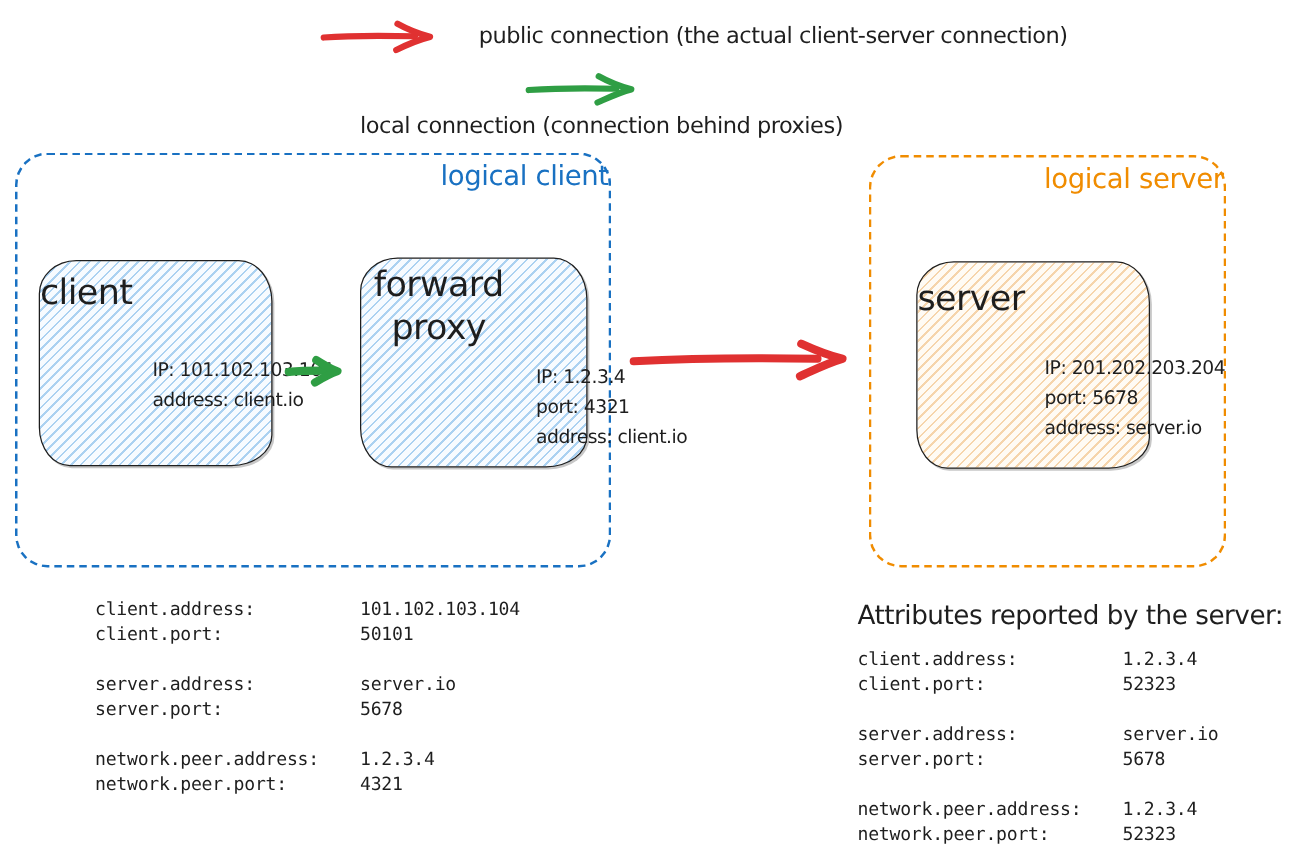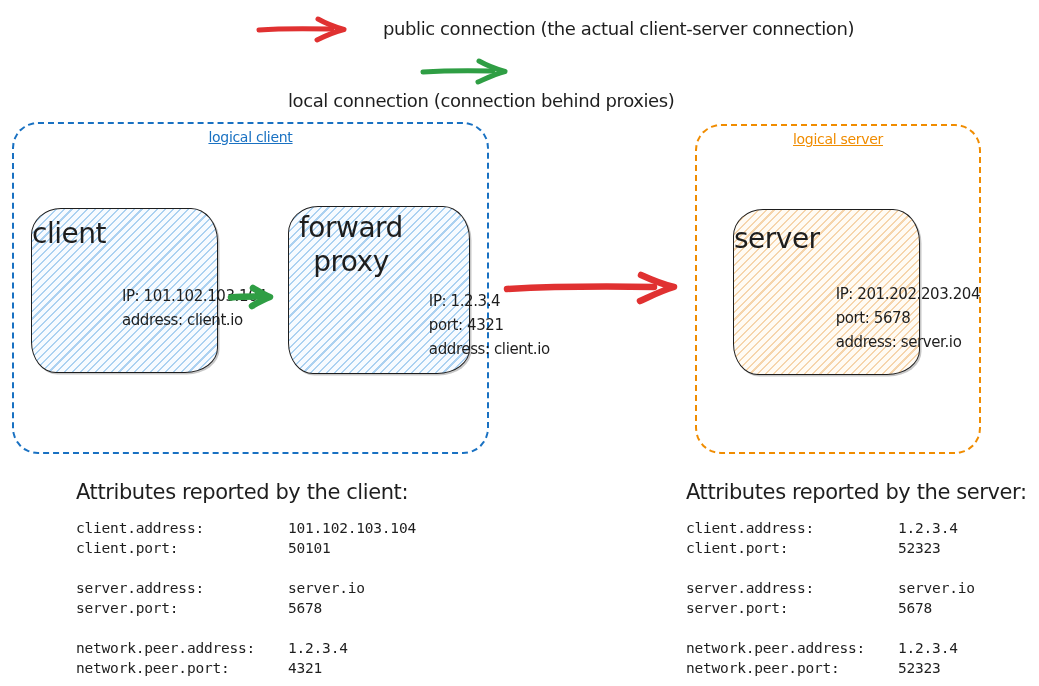--- a/index.html
+++ b/index.html
@@ -10,22 +10,22 @@
   .legend-item { position:absolute; display:flex; align-items:center; }
   .legend-item svg { flex:0 0 auto; }
   .legend-label { margin-left:31px; font-size:18px; letter-spacing:-0.4px; line-height:30px; white-space:nowrap; }
   .legend-public { left:254px; top:14px; }
   .legend-local  { left:257px; top:56px;flex-direction:column; }
 
   
   .logical-box { position:absolute; border:2.5px dashed; border-radius:26px; box-sizing:border-box; }
   .logical-client-box { left:12px; top:122px; width:477px; height:332px; border-color:#1971c2; }
   .logical-server-box { left:695px; top:124px; width:286px; height:330px; border-color:#f08c00; }
-  .logical-label { position:absolute; top:5px; left:0; width:100%; text-align:center;
-                   font-size:14px; letter-spacing:-0.3px;text-decoration:underline; }
+  .logical-label { position:absolute; top:5px; left:0; width:100%; text-align:right;
+                   font-size:22px; letter-spacing:-0.3px; }
   .logical-client-box .logical-label { color:#1971c2; }
   .logical-server-box .logical-label { color:#f08c00; }
 
   
   .node { position:absolute; box-sizing:border-box; border:1.8px solid #1e1e1e;
           border-radius:30px 27px 33px 25px / 27px 33px 25px 31px;
           display:flex; flex-direction:row;
           box-shadow:1.5px 1.5px 0 rgba(30,30,30,0.25); }
   .hatch-blue   { background-color:#f7fbff;
                   background-image:repeating-linear-gradient(135deg, rgba(96,168,227,0.5) 0px, rgba(96,168,227,0.5) 1.5px, transparent 1.5px, transparent 5.5px); }
@@ -126,21 +126,20 @@
       <div class="node-title">server</div>
       <div class="node-body">
         <div>IP: 201.202.203.204</div>
         <div>port: 5678</div>
         <div>address: server.io</div>
       </div>
     </div>
   </div>
 
   <div class="attr-section attr-client-section">
-    <h2 class="attr-title">Attributes reported by the client:</h2>
 
     <div class="attr-group">
       <div class="attr-row">
         <span class="attr-key">client.address:</span>
         <span class="attr-val">101.102.103.104</span>
       </div>
       <div class="attr-row">
         <span class="attr-key">client.port:</span>
         <span class="attr-val">50101</span>
       </div>

